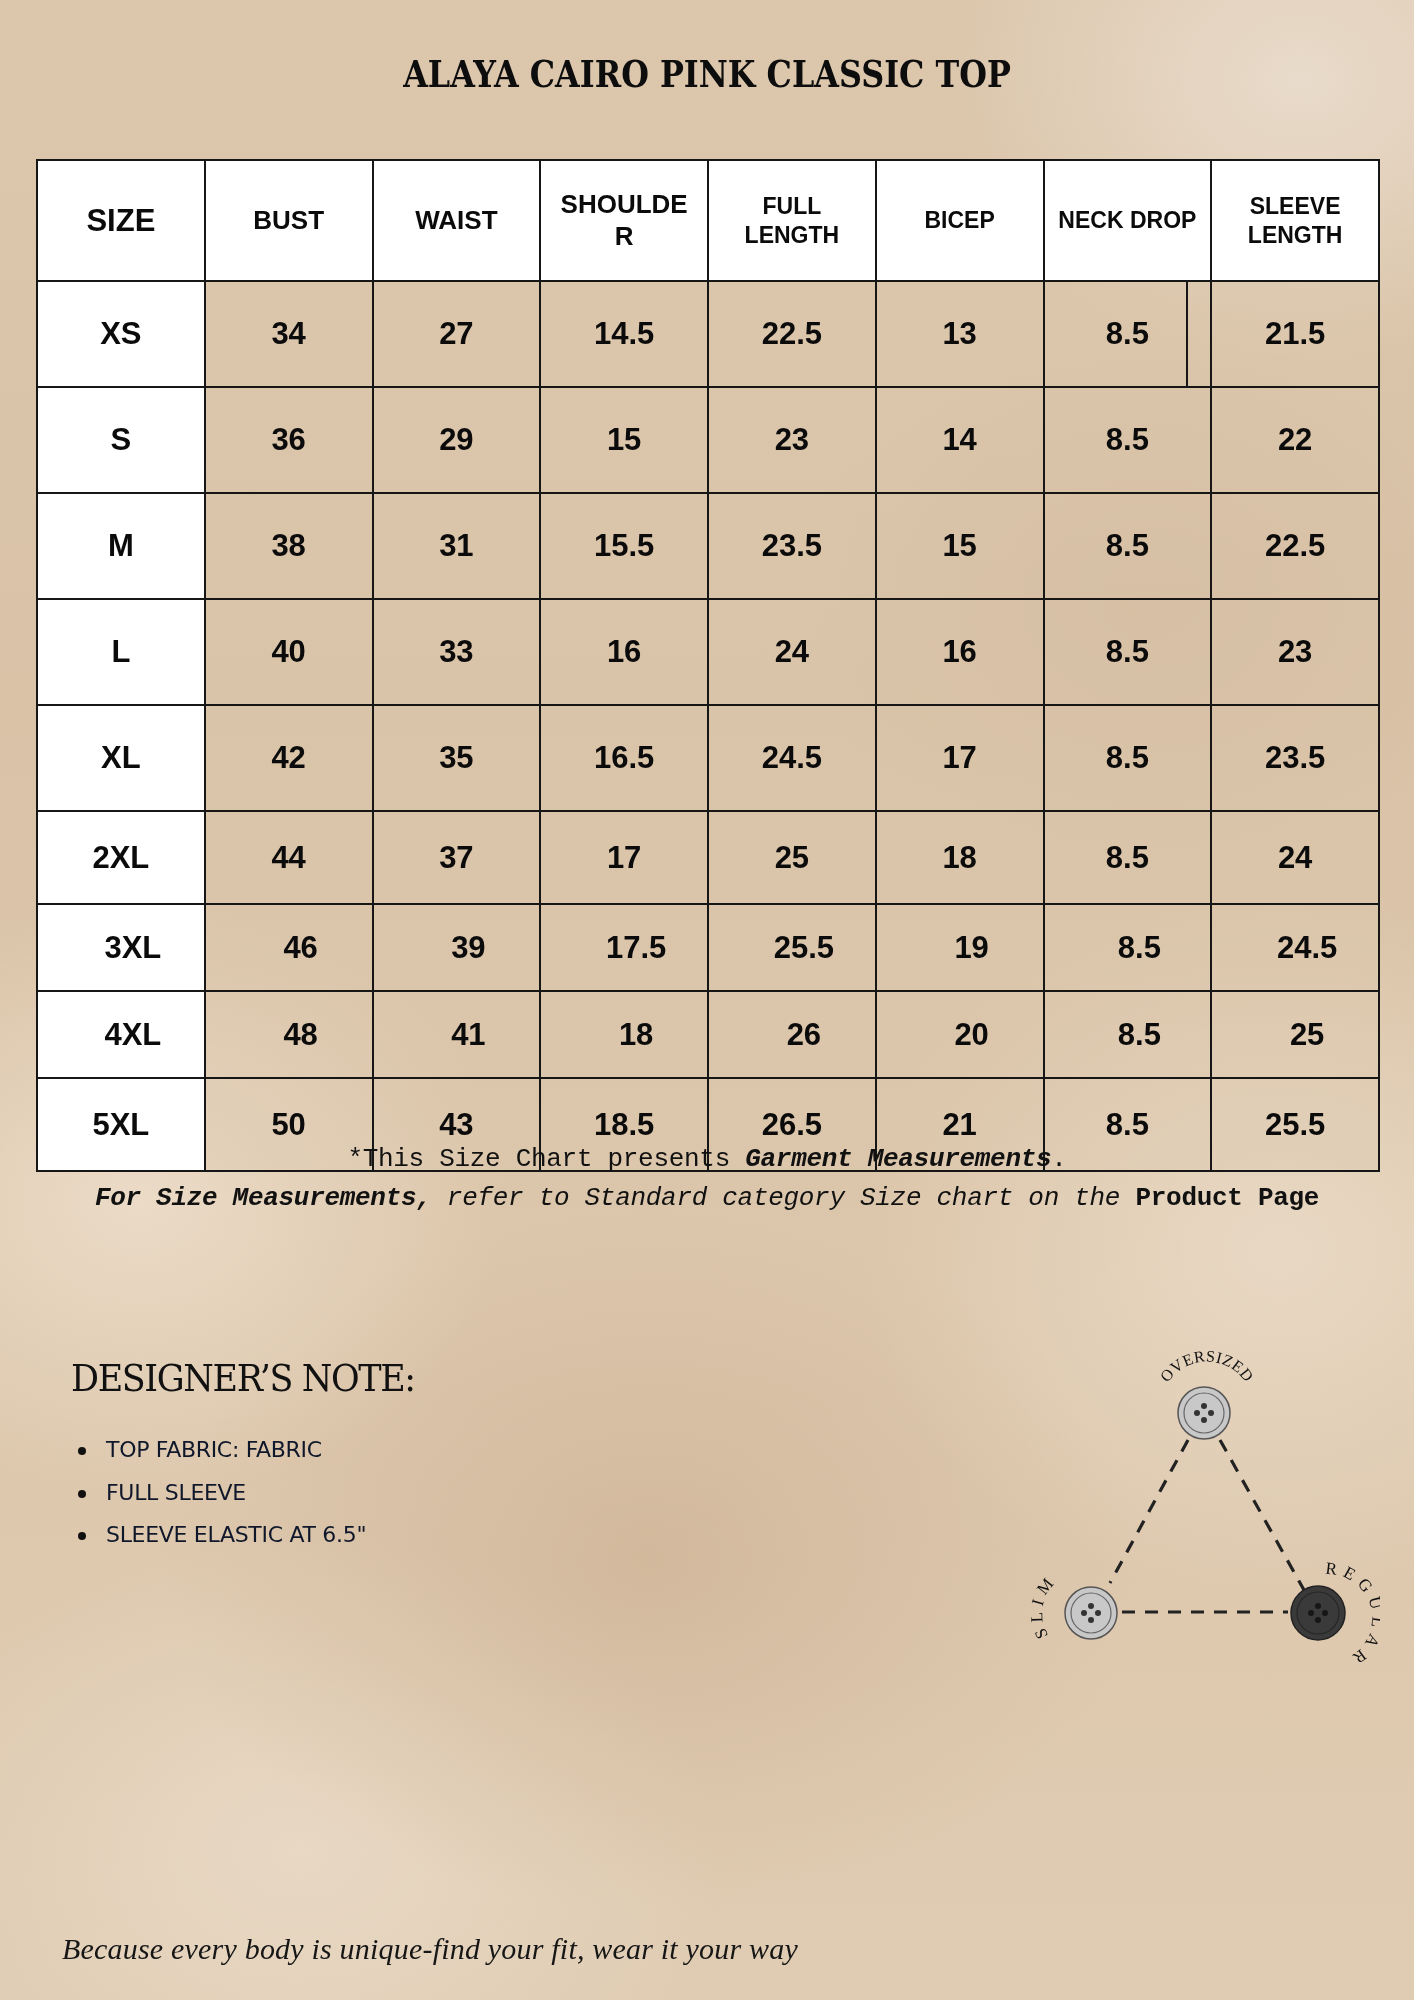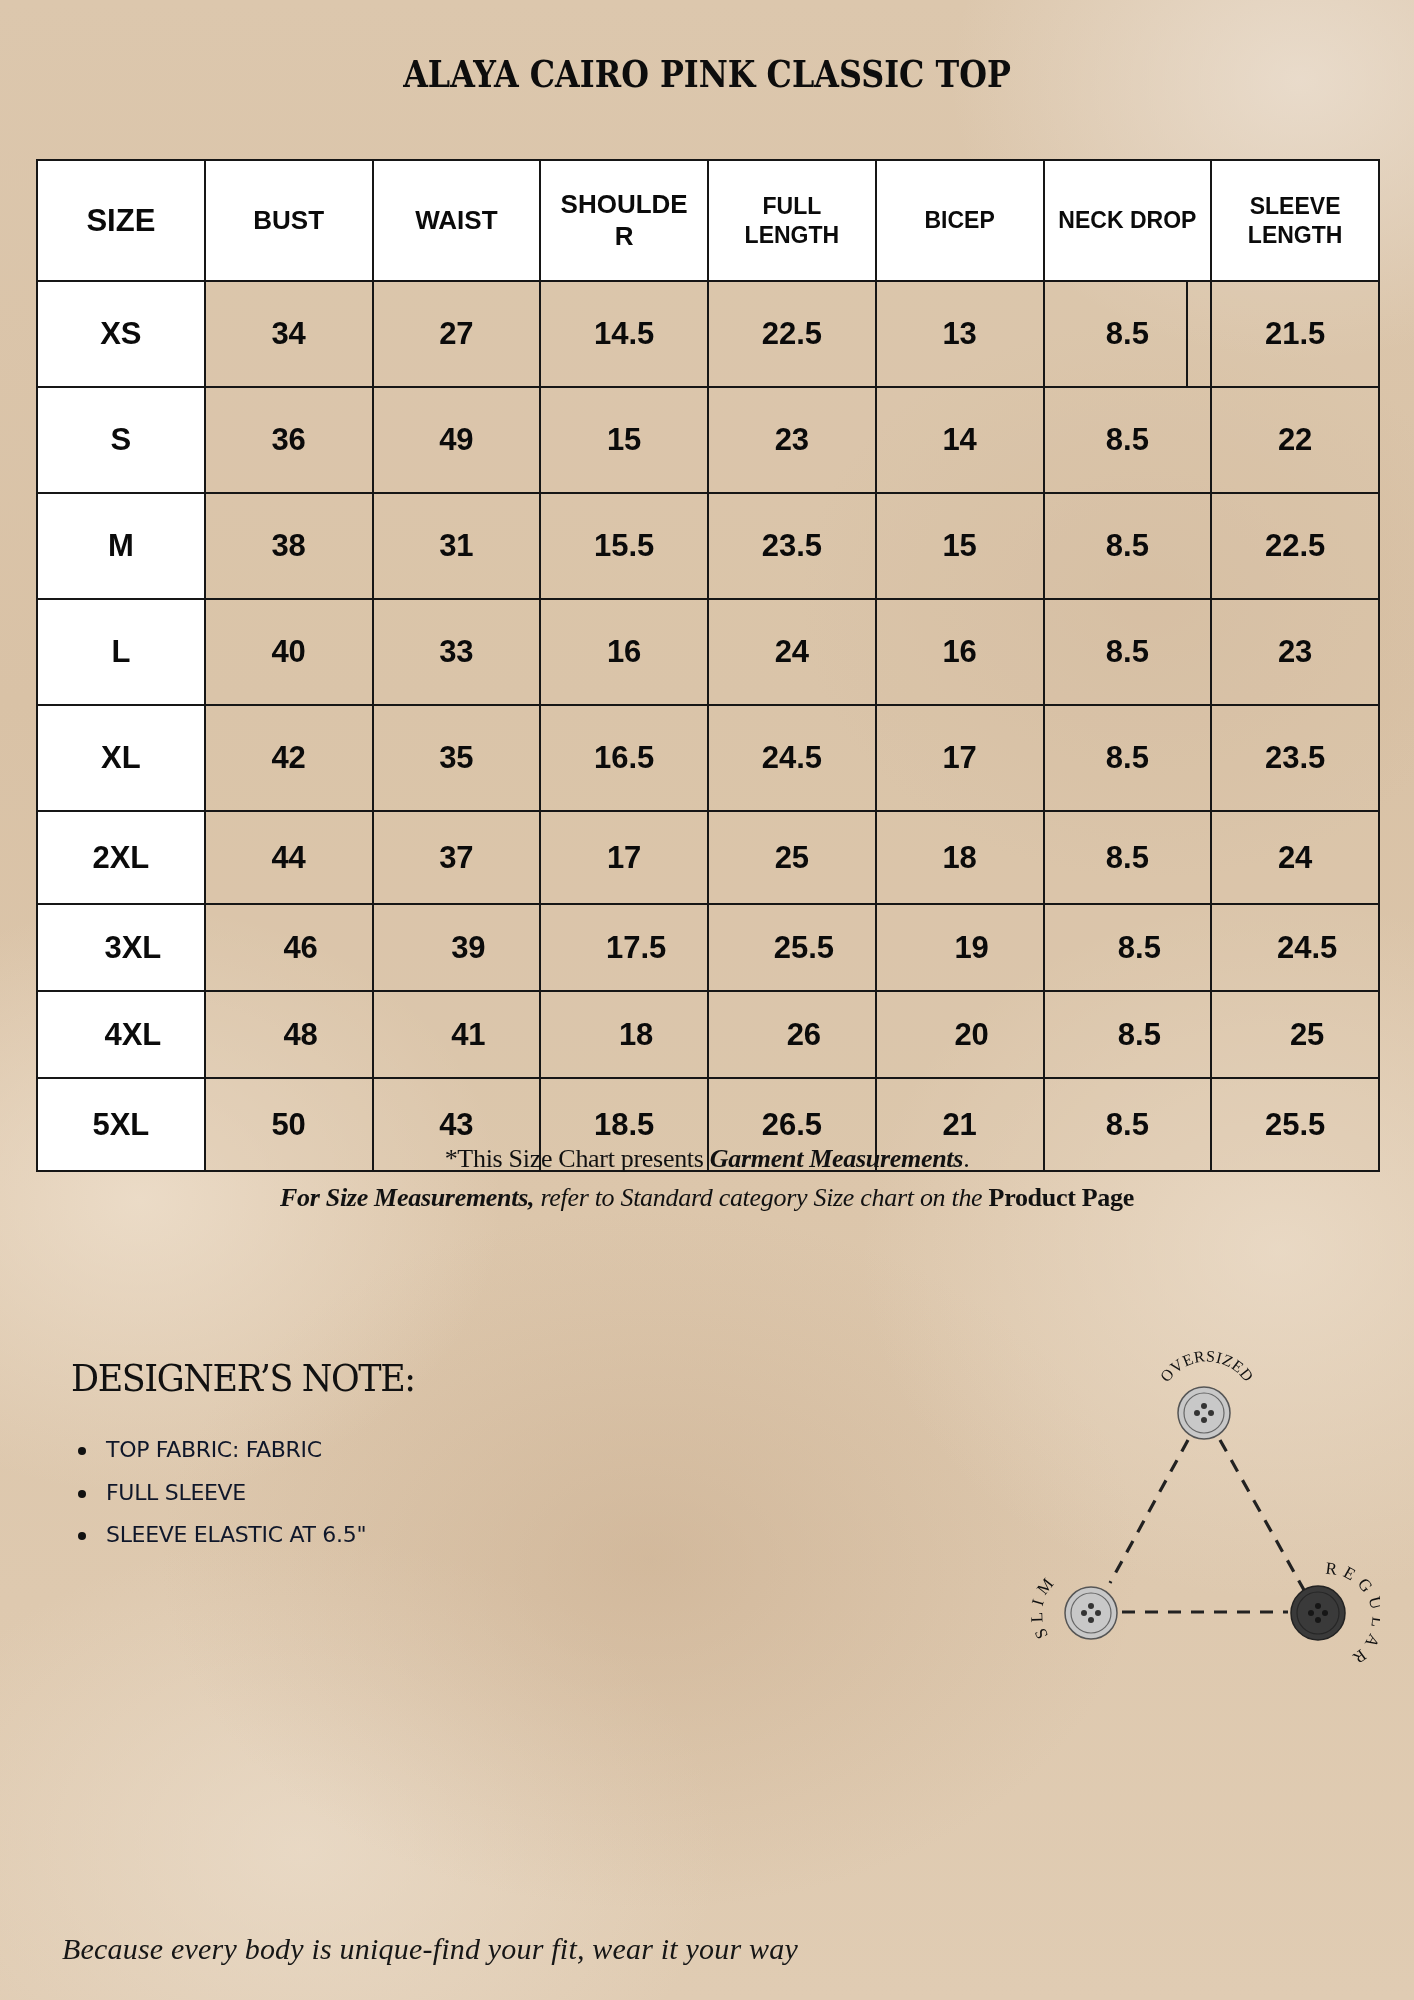--- a/index.html
+++ b/index.html
@@ -54,21 +54,21 @@
   .size-table col { width: 167.75px; }
 
   .stray-line {
     position: absolute; top: 0; bottom: 0; right: 22px;
     width: 2px; background: #161616;
   }
 
   
   .note {
     position: absolute; left: 0; width: 1414px; text-align: center;
-    font-family: Liberation Serif, serif;
+    font-family: Liberation Mono, monospace;
     font-size: 26px; color: #111;
     letter-spacing: -0.3px;
   }
   .note.l1 { top: 1144px; }
   .note.l2 { top: 1183px; }
   .note b { font-weight: bold; }
   .note i { font-style: italic; }
 
   
   .dn-title {
@@ -137,21 +137,21 @@
         <td>27</td>
         <td>14.5</td>
         <td>22.5</td>
         <td>13</td>
         <td>8.5<span class="stray-line"></span></td>
         <td>21.5</td>
       </tr>
       <tr class="r-93">
         <td class="size-cell">S</td>
         <td>36</td>
-        <td>49</td>
+        <td>29</td>
         <td>15</td>
         <td>23</td>
         <td>14</td>
         <td>8.5</td>
         <td>22</td>
       </tr>
       <tr class="r-93">
         <td class="size-cell">M</td>
         <td>38</td>
         <td>31</td>

